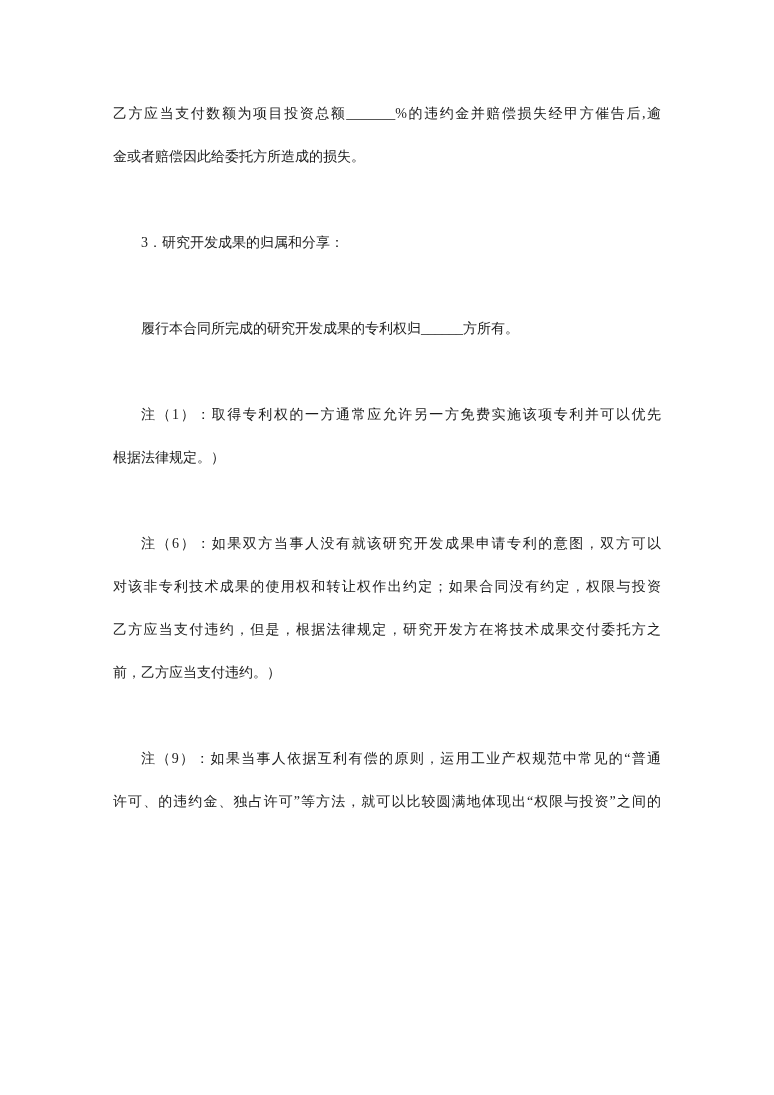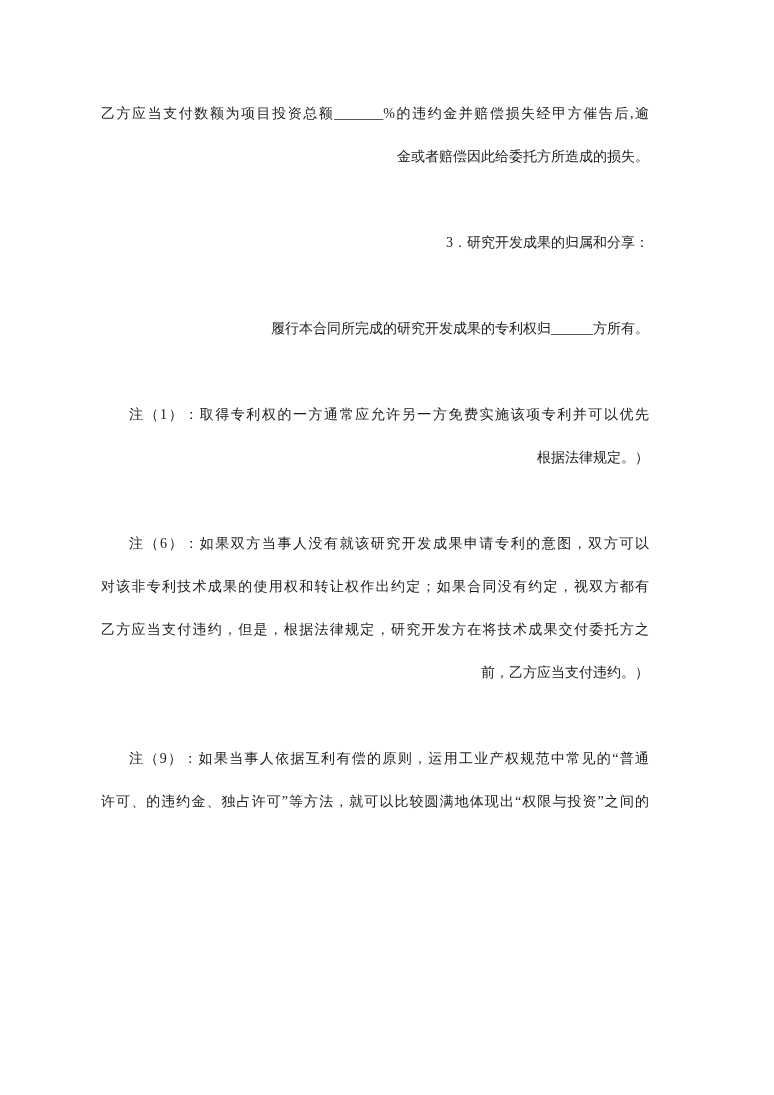--- a/index.html
+++ b/index.html
@@ -12,34 +12,34 @@
     position: relative;
     width: 774px;
     height: 1095px;
     background: #ffffff;
     overflow: hidden;
     font-family: "Liberation Serif", "DejaVu Serif", serif;
     color: #1b1b1b;
   }
   .doc {
     position: absolute;
-    left: 101px;
+    left: 113px;
     top: 92px;
     width: 548px;
   }
   .para {
     margin: 0 0 43px 0;
     padding: 0;
   }
   .line {
     font-size: 14px;
     line-height: 43px;
     white-space: nowrap;
     overflow: hidden;
-    text-align: right;
+    text-align: left;
   }
   
   .line.j {
     text-align: justify;
     text-align-last: justify;
   }
   
   .line.ind {
     text-indent: 2em;
   }
@@ -64,21 +64,21 @@
       <div class="line ind">履行本合同所完成的研究开发成果的专利权归______方所有。</div>
     </div>
 
     <div class="para">
       <div class="line j ind">注（1）：取得专利权的一方通常应允许另一方免费实施该项专利并可以优先</div>
       <div class="line">根据法律规定。）</div>
     </div>
 
     <div class="para">
       <div class="line j ind">注（6）：如果双方当事人没有就该研究开发成果申请专利的意图，双方可以</div>
-      <div class="line j">对该非专利技术成果的使用权和转让权作出约定；如果合同没有约定，视双方都有</div>
+      <div class="line j">对该非专利技术成果的使用权和转让权作出约定；如果合同没有约定，权限与投资</div>
       <div class="line j">乙方应当支付违约，但是，根据法律规定，研究开发方在将技术成果交付委托方之</div>
       <div class="line">前，乙方应当支付违约。）</div>
     </div>
 
     <div class="para">
       <div class="line j ind">注（9）：如果当事人依据互利有偿的原则，运用工业产权规范中常见的“普通</div>
       <div class="line j">许可、的违约金、独占许可”等方法，就可以比较圆满地体现出“权限与投资”之间的</div>
     </div>
 
   </div>

